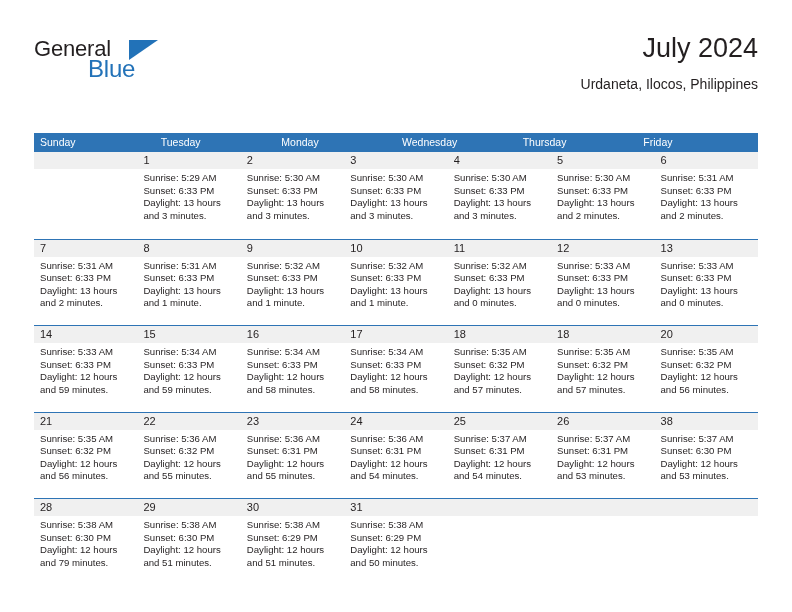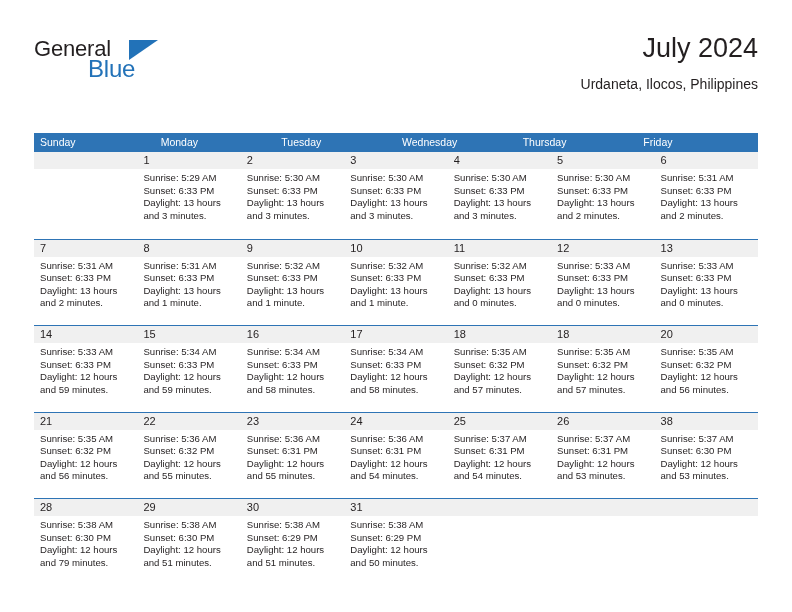--- a/index.html
+++ b/index.html
@@ -170,22 +170,22 @@
       <span class="brand-blue">Blue</span>
     </div>
 
     <div class="title">July 2024</div>
     <div class="subtitle">Urdaneta, Ilocos, Philippines</div>
   </div>
 
   <div class="calendar">
     <div class="dow-row">
       <div class="dow">Sunday</div>
+      <div class="dow">Tuesday</div>
       <div class="dow">Monday</div>
-      <div class="dow">Tuesday</div>
       <div class="dow">Wednesday</div>
       <div class="dow">Thursday</div>
       <div class="dow">Friday</div>
     </div>
 
     <div id="weeks-container">
         <div class="week">
           <div class="day empty">
             <div class="day-num-band">
               <span class="day-num"></span>

